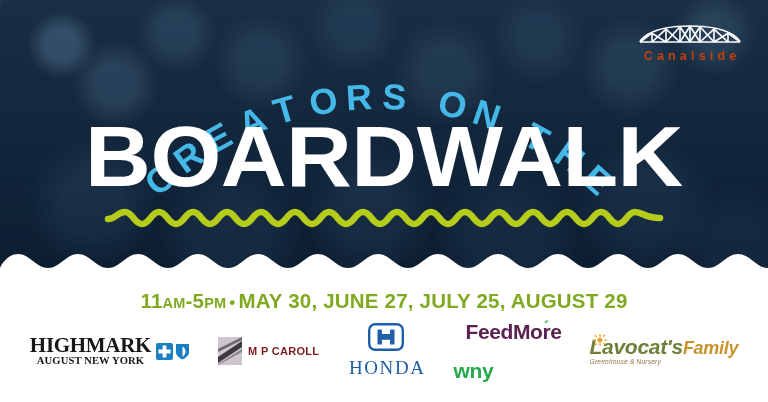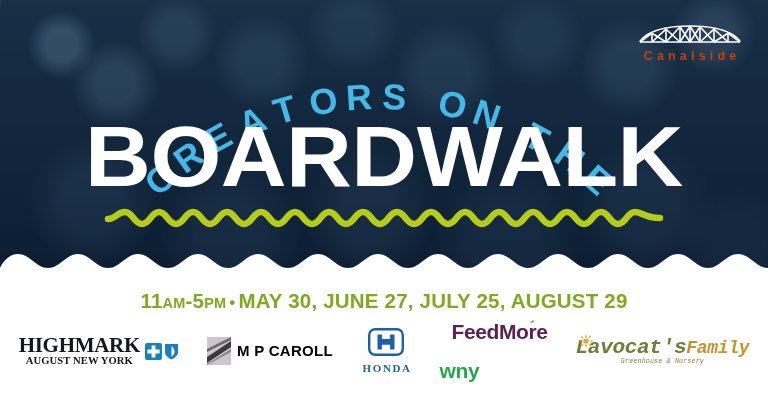--- a/index.html
+++ b/index.html
@@ -196,49 +196,49 @@
   }
   .hm-sub {
     font-size: 10.6px; font-weight: 700; line-height: 12px; letter-spacing: 0.1px;
   }
   .hm-marks { display: flex; align-items: center; gap: 2px; }
 
   
   .mp { display: flex; align-items: center; gap: 6px; }
   .mp-text {
     font-family: "Liberation Sans", sans-serif;
-    color: #000000; font-weight: 700; font-size: 15px; line-height: 16px;
+    color: #7f1d1d; font-weight: 700; font-size: 11px; line-height: 16px;
     letter-spacing: 0.3px;
   }
 
   
   .honda { text-align: center; }
   .honda-word {
     margin-top: 2px;
-    color: #1f5fa8; font-weight: 700; font-size: 11px; letter-spacing: 1.6px;
+    color: #1f5fa8; font-weight: 400; font-size: 19px; letter-spacing: 1.6px;
     text-indent: 1.6px; font-family: "Liberation Serif", serif; text-align: center;
   }
 
   
   .fm { font-family: "Liberation Sans", sans-serif; line-height: 1; }
   .fm-top {
     position: relative; display: inline-block;
     color: #5b2150; font-weight: 700; font-size: 21px; letter-spacing: -0.4px; margin-left: 12px;
   }
   .fm-accent {
     position: absolute; right: 13px; top: -2px;
     color: #23a94c; font-size: 15px; font-weight: 700;
   }
   .fm-bot {
     margin-top: 18px;
     color: #23a94c; font-weight: 700; font-size: 21px; letter-spacing: -0.4px;
   }
 
   
-  .lav { position: relative; text-align: center; font-family: Liberation Mono, monospace; }
+  .lav { position: relative; text-align: left; font-family: Liberation Sans, sans-serif; }
   .lav-name {
     color: #6d7f38; font-size: 21px; font-style: italic; font-weight: 700;
     letter-spacing: -0.3px; line-height: 20px;
   }
   .lav-name .fam { color: #c9922c; font-size: 18px; }
   .lav-sub {
     color: #8a7a46; font-size: 6.6px; font-style: italic; letter-spacing: 0.2px;
   }
 </style>
 </head>

